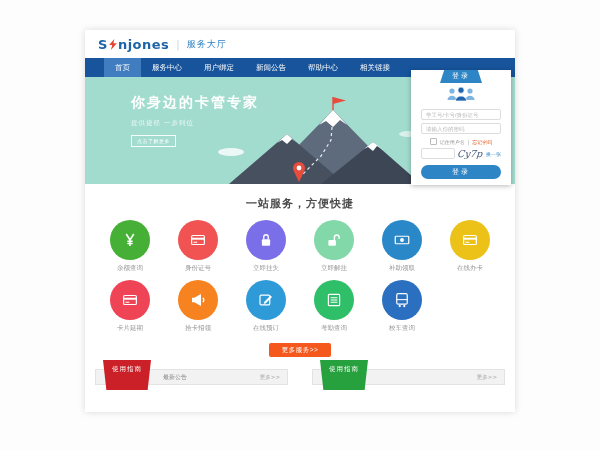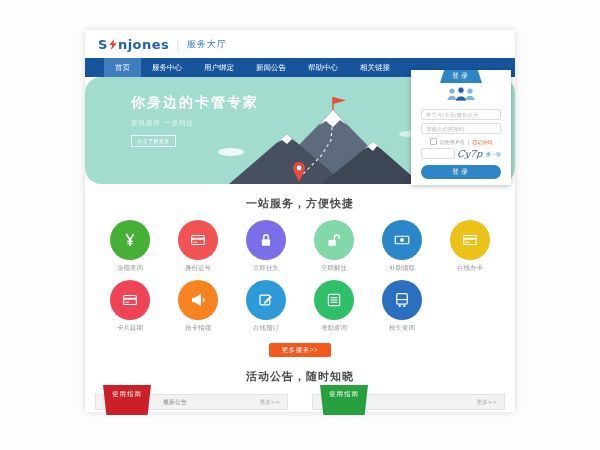--- a/index.html
+++ b/index.html
@@ -86,21 +86,21 @@
 
   <div class="nav" style="background: rgb(23, 84, 155);">
     <div class="nav-item active">首页</div>
     <div class="nav-item">服务中心</div>
     <div class="nav-item">用户绑定</div>
     <div class="nav-item">新闻公告</div>
     <div class="nav-item">帮助中心</div>
     <div class="nav-item">相关链接</div>
   </div>
 
-  <div class="banner" style="background: rgb(162, 220, 206); border-radius: 16px;">
+  <div class="banner" style="background: rgb(162, 220, 206);">
     <div class="banner-text">
       <div class="banner-title">你身边的卡管专家</div>
       <div class="banner-sub">提供捷径 一步到位</div>
       <span class="banner-cta">点击了解更多</span>
     </div>
     <svg class="mountains" width="240" height="90" viewBox="0 0 240 90">
       <ellipse cx="28" cy="58" rx="13" ry="4" fill="#ffffff" opacity=".8"></ellipse>
       <ellipse cx="222" cy="26" rx="14" ry="4" fill="#ffffff" opacity=".8"></ellipse>
       <ellipse cx="205" cy="40" rx="9" ry="3" fill="#ffffff" opacity=".6"></ellipse>
       <polygon points="58,90 130,16 202,90" fill="#5d6b7c"></polygon>
@@ -261,21 +261,20 @@
           </svg>
         </div>
         <div class="svc-label">校车查询</div>
       </div>
 
     </div>
     <button class="more-btn" style="background: rgb(244, 88, 28);">更多服务&gt;&gt;</button>
   </div>
 
   <div class="ann-section">
-    <div class="ann-title">活动公告，随时知晓</div>
     <div class="ann-bars">
       <div class="bar">
         <div class="ribbon" style="background: rgb(203, 32, 39);">使用指南</div>
         <span class="bar-tab2">最新公告</span>
         <span class="bar-more">更多&gt;&gt;</span>
       </div>
       <div class="bar">
         <div class="ribbon" style="background: rgb(39, 161, 61);">使用指南</div>
         <span class="bar-more">更多&gt;&gt;</span>
       </div>

